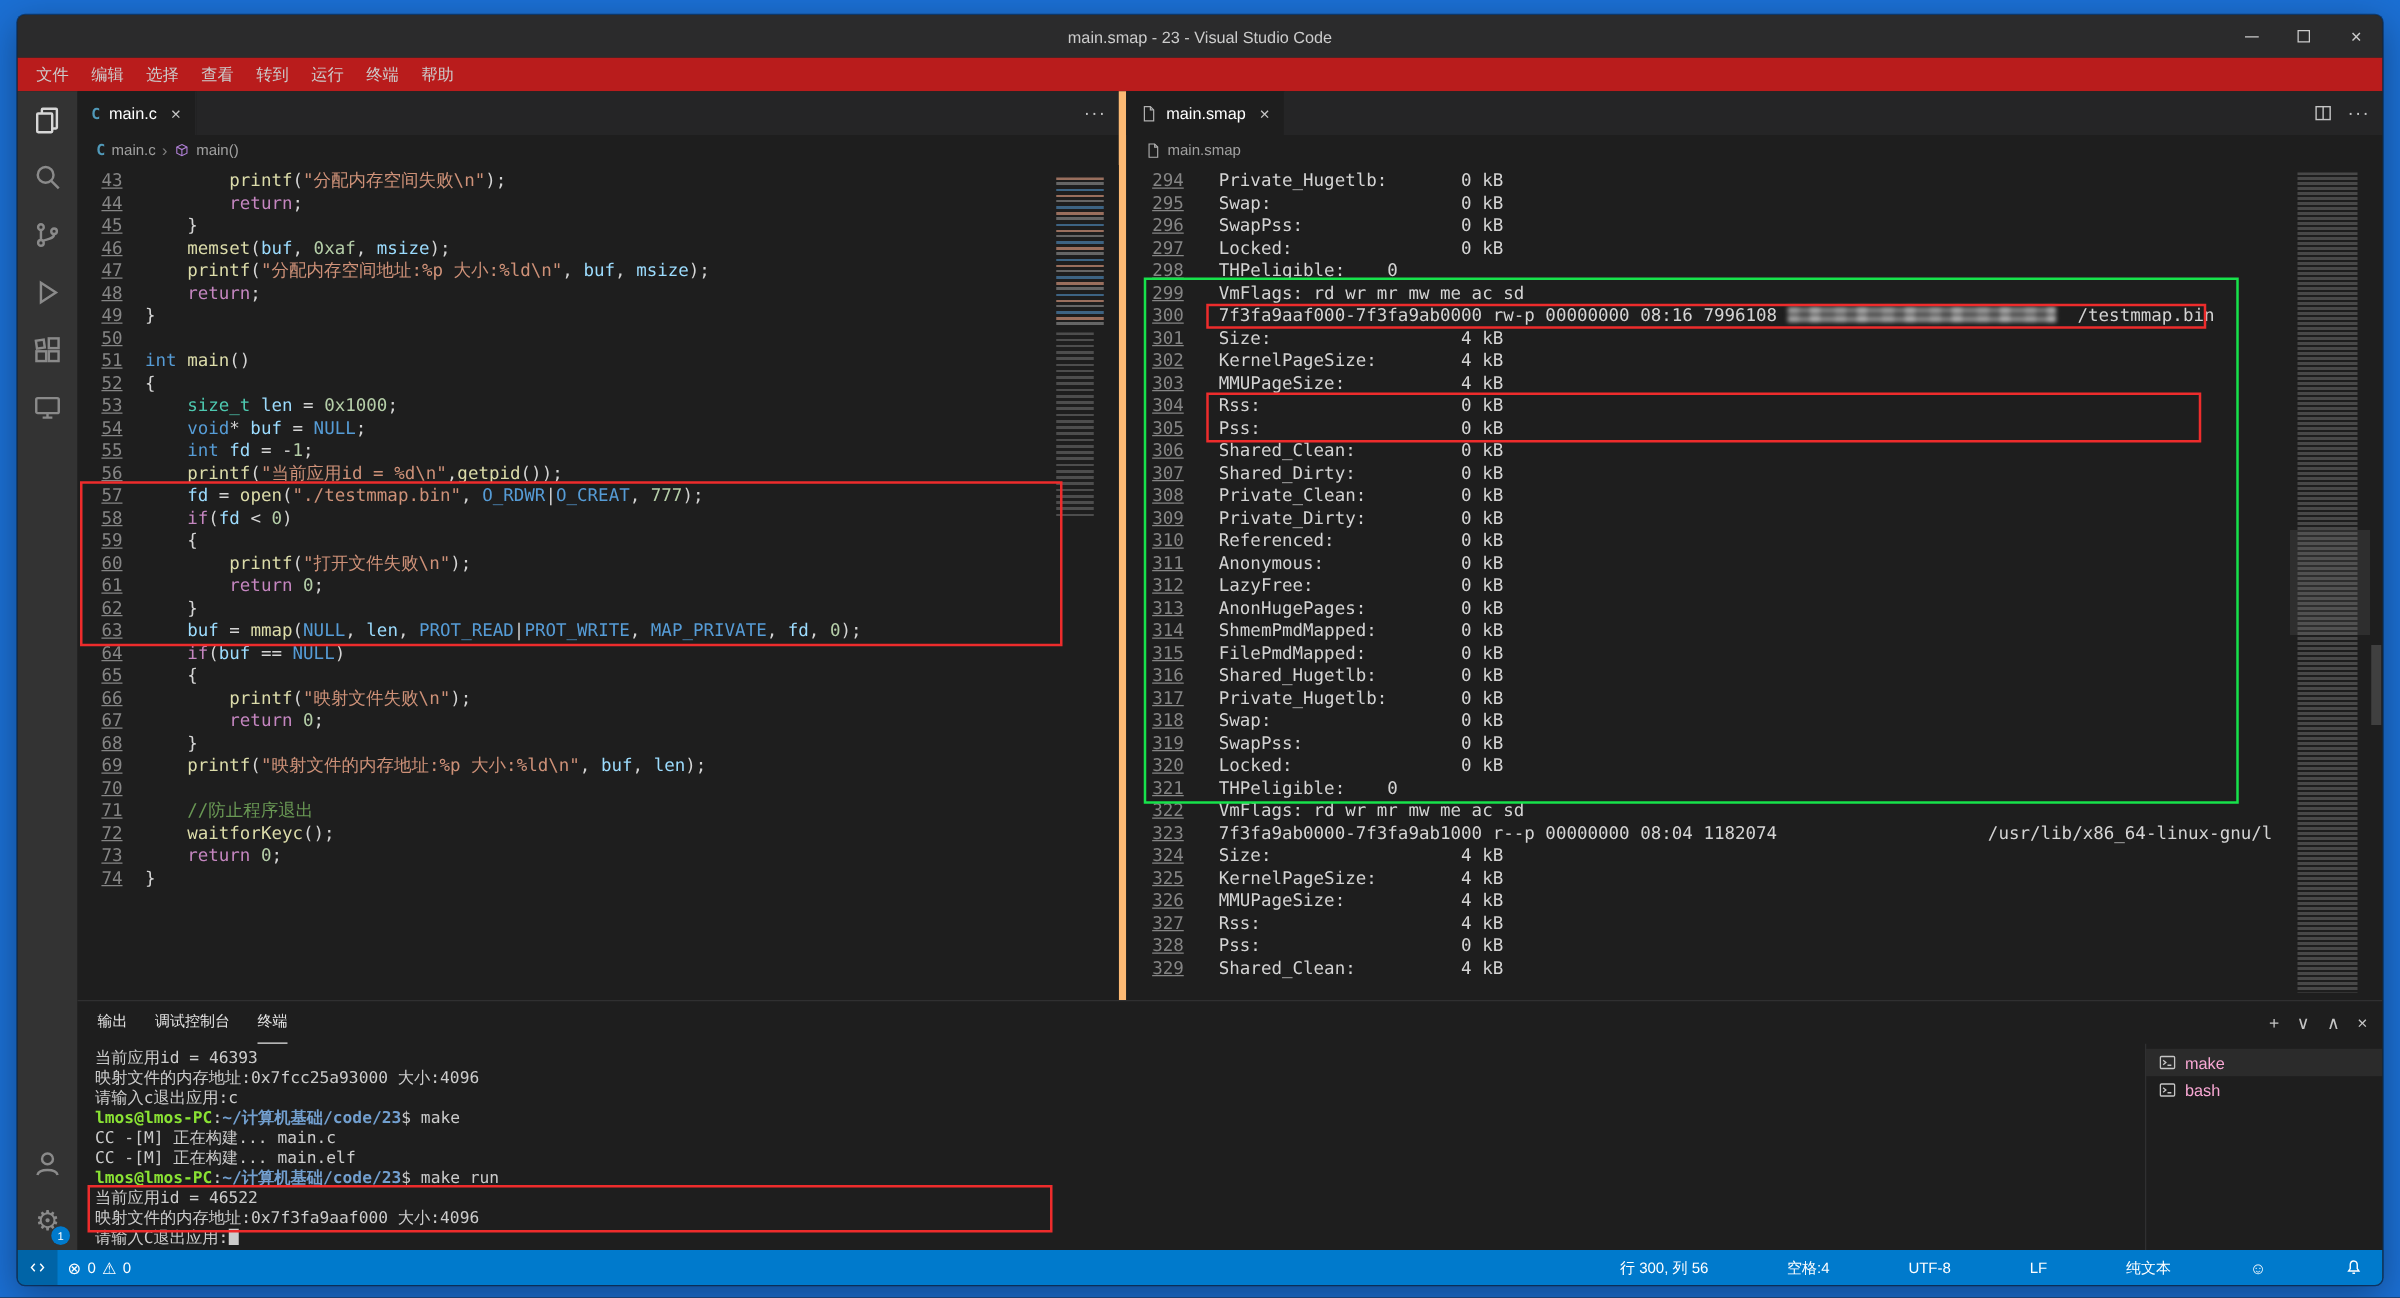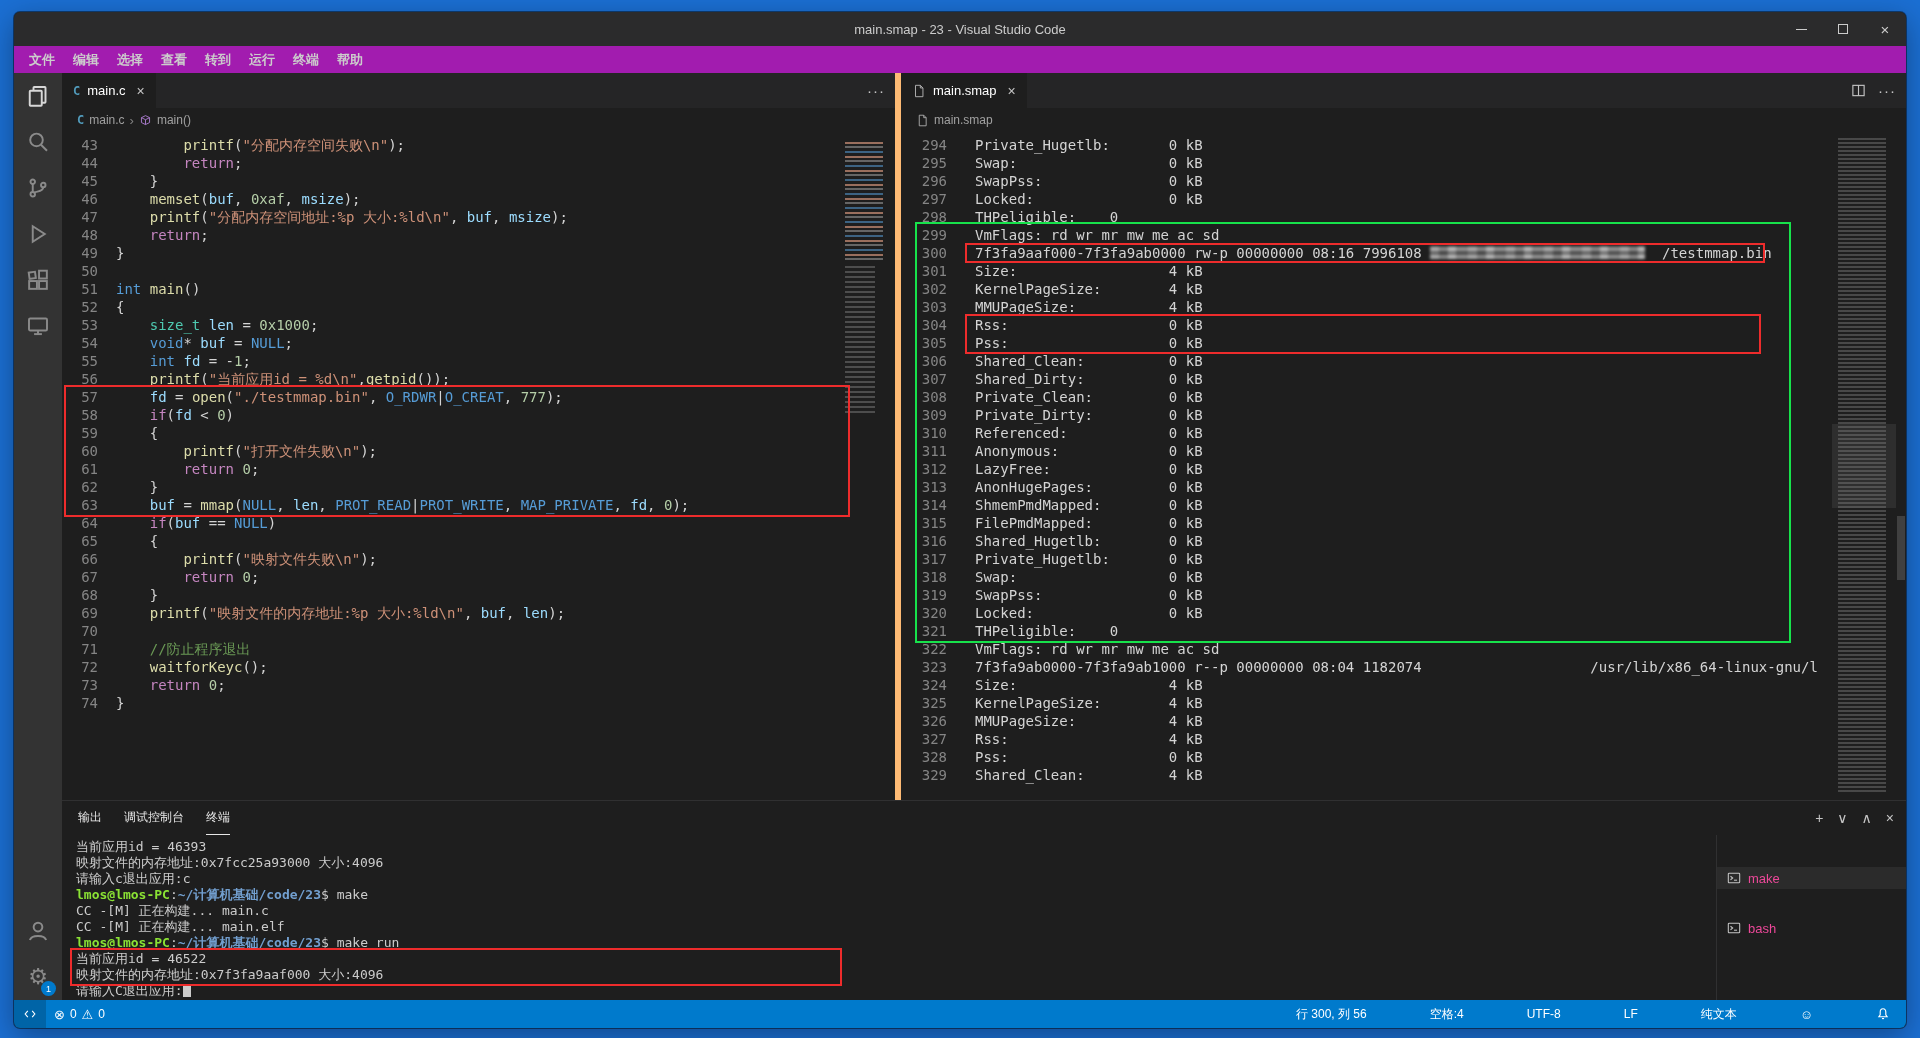--- a/index.html
+++ b/index.html
@@ -12,21 +12,21 @@
 
   
   .titlebar { height:34px; background:#2b2b2c; position:relative; flex:none; display:flex; align-items:center; }
   .titlebar .title { position:absolute; left:0; right:0; text-align:center; color:#cccccc; font-size:13px; }
   .controls { margin-left:auto; display:flex; height:100%; z-index:2; }
   .ctrl { width:42px; height:100%; display:flex; align-items:center; justify-content:center; color:#cccccc; font-size:15px; }
   .min-glyph { width:11px; height:0; border-bottom:1px solid #cccccc; display:block; }
   .max-glyph { width:10px; height:10px; border:1px solid #cccccc; display:block; }
 
   
-  .menubar { height:27px; background:#a21caf; flex:none; display:flex; align-items:flex-end; padding-left:6px;font-weight:bold; }
+  .menubar { height:27px; background:#b91c1c; flex:none; display:flex; align-items:flex-end; padding-left:6px; }
   .menu-item { color:#cccccc; font-size:13px; padding:0 9px; height:100%; display:flex; align-items:center; }
 
   
   .main { flex:1; display:flex; min-height:0; }
   .activitybar { width:48px; background:#333333; flex:none; display:flex; flex-direction:column; align-items:center; }
   .act { width:48px; height:46px; display:flex; align-items:center; justify-content:center; position:relative; }
   .act svg { stroke:#8a8a8a; fill:none; stroke-width:1.3; }
   .act.first svg { stroke:#d7d7d7; }
   .act .gear { font-size:22px; color:#8a8a8a; line-height:1; }
   .spacer { margin-top:auto; }
@@ -49,21 +49,21 @@
   .dots { font-size:15px; letter-spacing:1px; color:#c5c5c5; }
   .tab-actions svg { stroke:#c5c5c5; fill:none; stroke-width:1.2; }
 
   .breadcrumb { height:24px; background:#1e1e1e; flex:none; display:flex; align-items:center; gap:5px;
     padding-left:15px; color:#a0a0a0; font-size:12px; }
   .breadcrumb .sep { color:#808080; font-size:13px; }
   .breadcrumb svg { stroke:#b180d7; fill:none; stroke-width:1.1; }
   .breadcrumb .file-ic { stroke:#b0b0b0; }
 
   .editor-body { flex:1; min-height:0; position:relative; display:flex; background:#1e1e1e; overflow:hidden; }
-  .gutter { flex:none; text-align:right; color:#858585; font-family:"DejaVu Sans Mono", monospace; font-size:14px; padding-top:4px; }
+  .gutter { flex:none; text-align:right; color:#858585; font-family:"DejaVu Sans Mono", monospace; font-size:14px; padding-top:4px;text-decoration:underline; }
   .gutter-l { width:46px; padding-right:10px; }
   .gutter-r { width:60px; padding-right:14px; }
   .ln { height:18px; line-height:18px; }
   .code { flex:1; min-width:0; font-family:"DejaVu Sans Mono", monospace; font-size:14px; color:#d4d4d4;
     padding-top:4px; margin-left:8px; overflow:hidden; white-space:pre; }
   .code-r { margin-left:14px; }
   .cl { height:18px; line-height:18px; white-space:pre; }
 
   .tk-p{color:#d4d4d4}.tk-k{color:#569cd6}.tk-t{color:#4ec9b0}.tk-c{color:#c586c0}.tk-f{color:#dcdcaa}
   .tk-s{color:#ce9178}.tk-n{color:#b5cea8}.tk-m{color:#569cd6}.tk-v{color:#9cdcfe}.tk-cm{color:#6a9955}
@@ -100,21 +100,21 @@
   .panel-actions { margin-left:auto; display:flex; align-items:center; gap:14px; color:#c5c5c5; font-size:14px; }
   .panel-body { flex:1; display:flex; min-height:0;justify-content:flex-end; }
   .terminal { flex:1; position:relative; overflow:hidden; padding:4px 0 0 14px;
     font-family:"DejaVu Sans Mono", monospace; font-size:13px; color:#cccccc; }
   .tl { height:16px; line-height:16px; white-space:pre; }
   .tm-out { color:#cccccc; }
   .tm-user { color:#8ae234; font-weight:bold; }
   .tm-path { color:#729fcf; font-weight:bold; }
   .cursor { display:inline-block; width:8px; height:13px; background:#cccccc; vertical-align:-2px; }
   .terminal-list { width:190px; flex:none; border-left:1px solid #303031; padding-top:4px; }
-  .term-item { height:22px; display:flex; align-items:center; gap:7px; padding:0 10px; color:#ec4899; font-size:13px;margin-top:28px; }
+  .term-item { height:22px; display:flex; align-items:center; gap:7px; padding:0 10px; color:#f9a8d4; font-size:13px; }
   .term-item.selected { background:rgba(255,255,255,.06); }
   .term-item svg { stroke:#c5c5c5; fill:none; stroke-width:1.2; flex:none; }
 
   
   .statusbar { height:28px; flex:none; background:#007acc; display:flex; align-items:center; color:#ffffff; font-size:12px; }
   .sb-item { display:flex; align-items:center; gap:5px; padding:0 8px; height:100%; }
   .sb-remote { background:rgba(0,0,0,.18); padding:0 9px; }
   .sb-right { margin-left:auto; display:flex; height:100%; align-items:center; padding-right:8px;gap:47px; }
   .sb-item svg { stroke:#ffffff; fill:none; stroke-width:1.3; }
   .sb-glyph { font-size:13px; }

